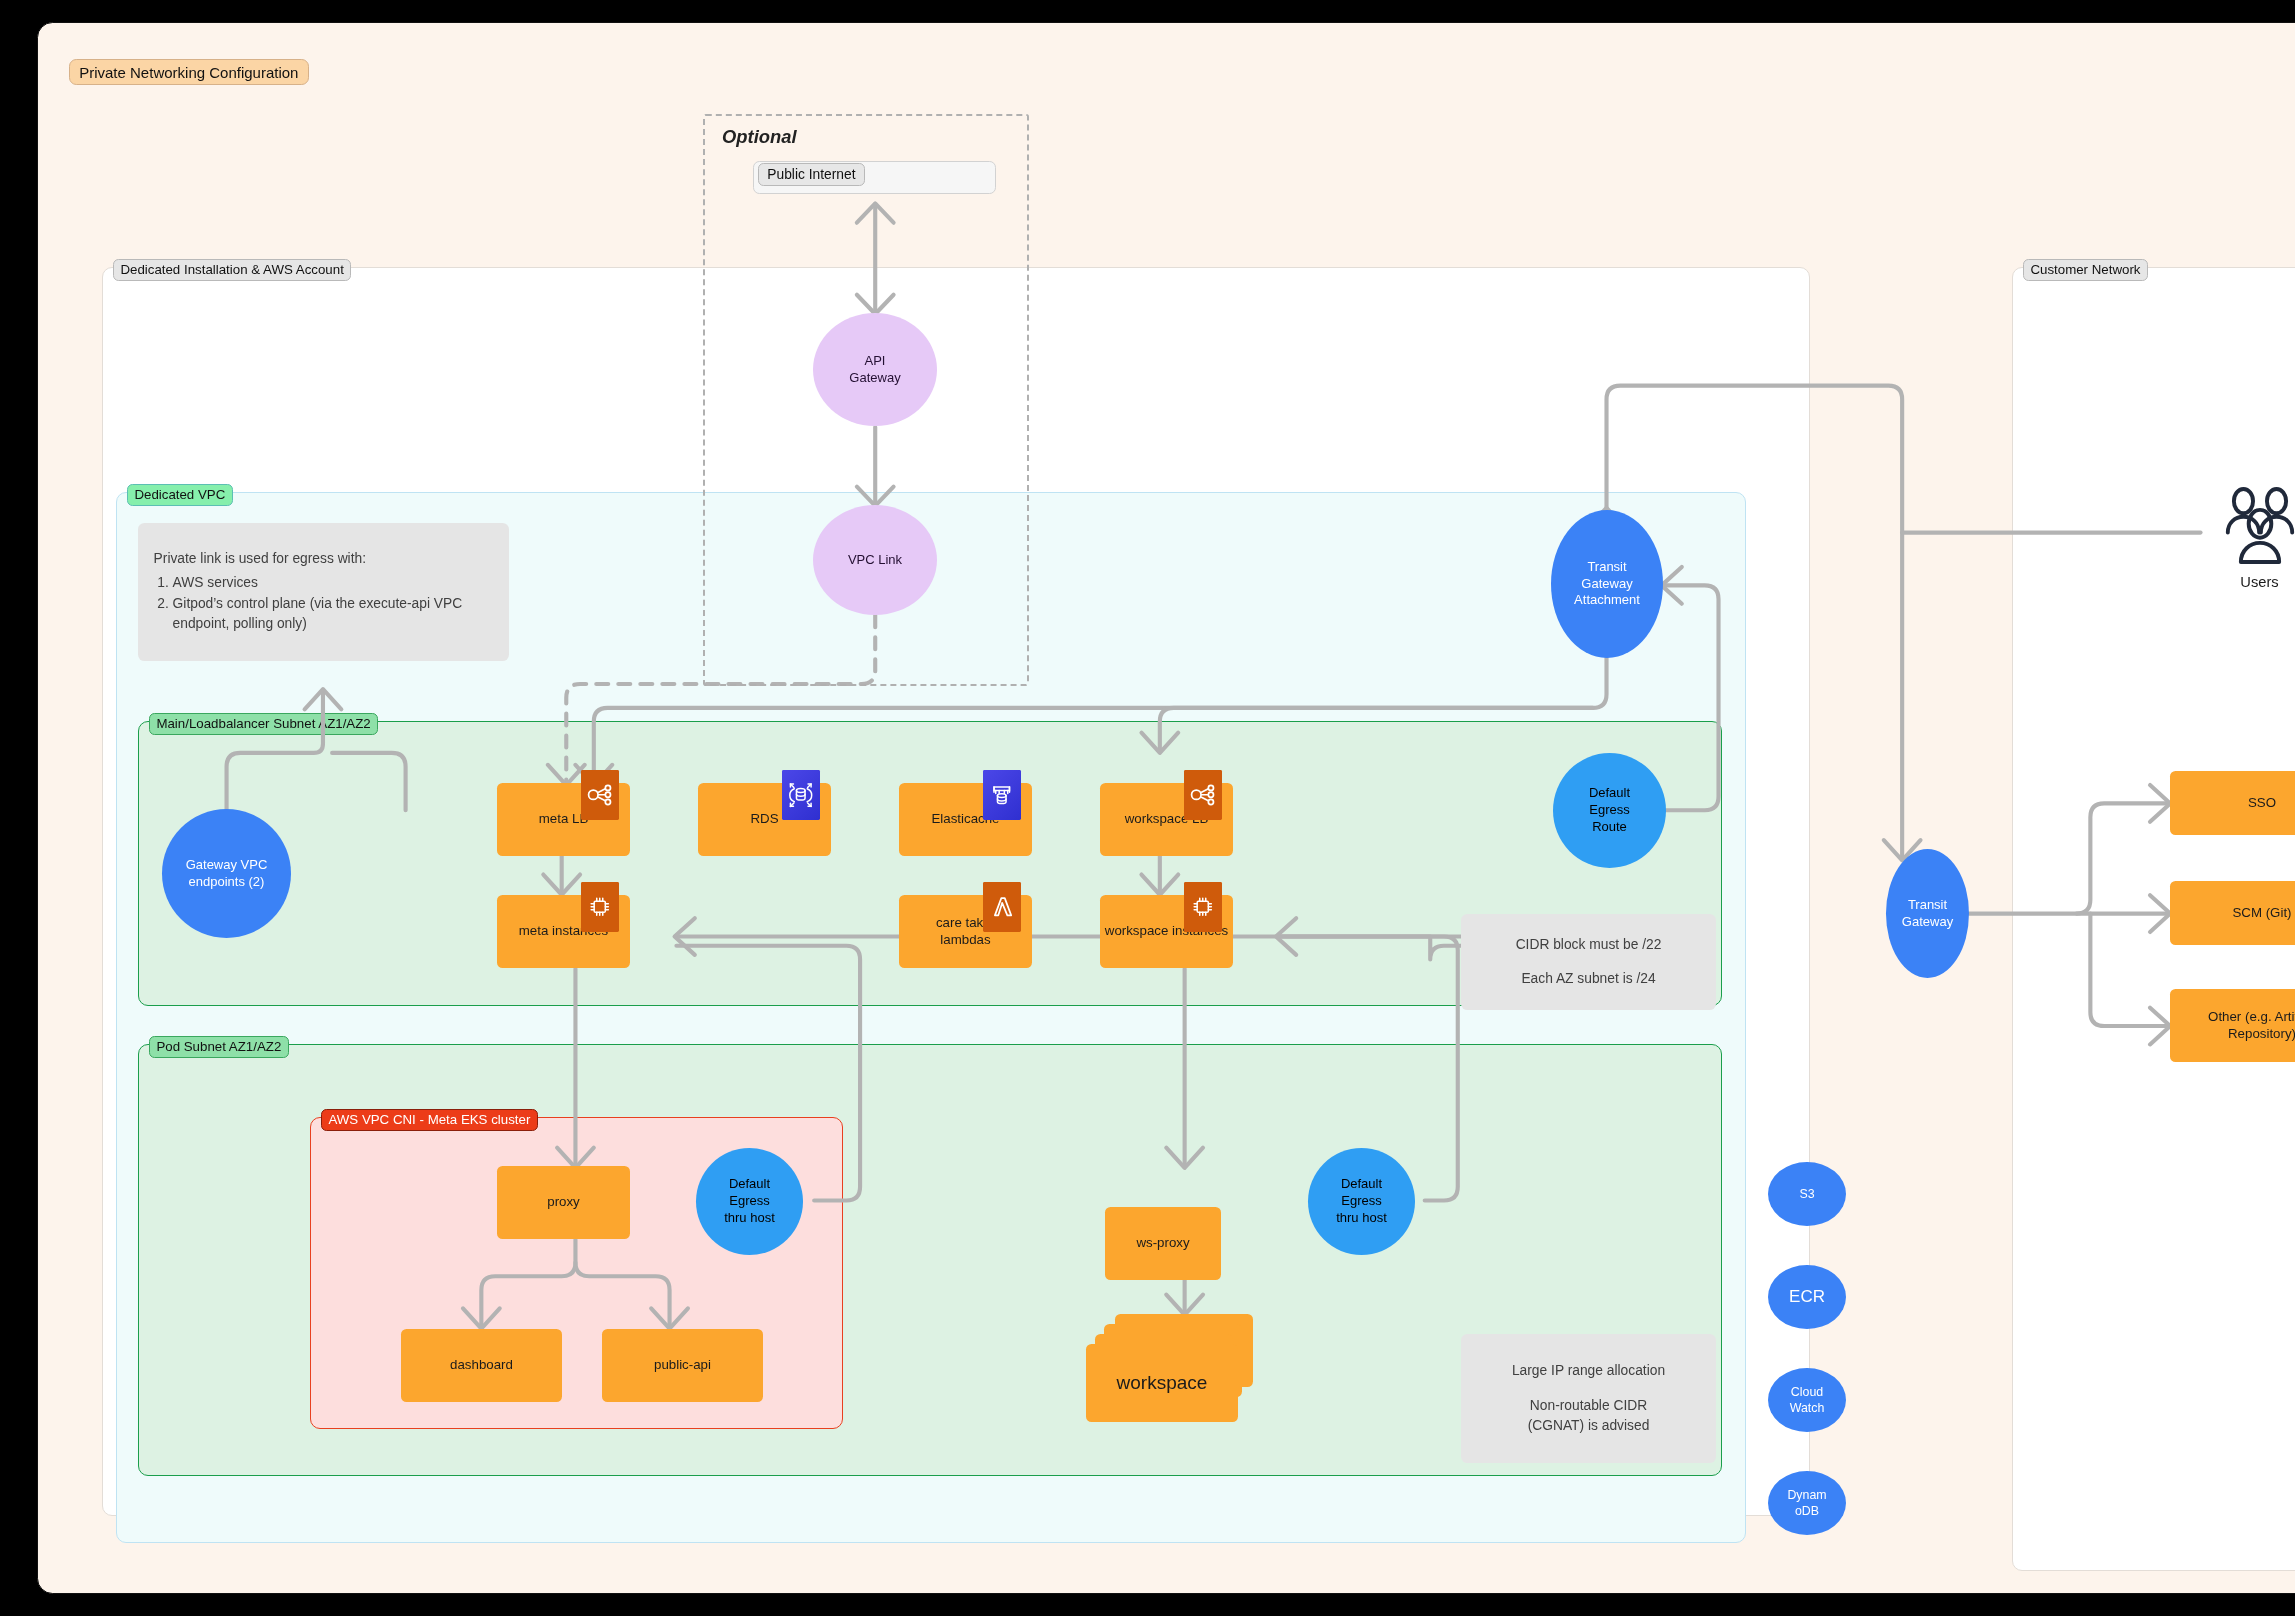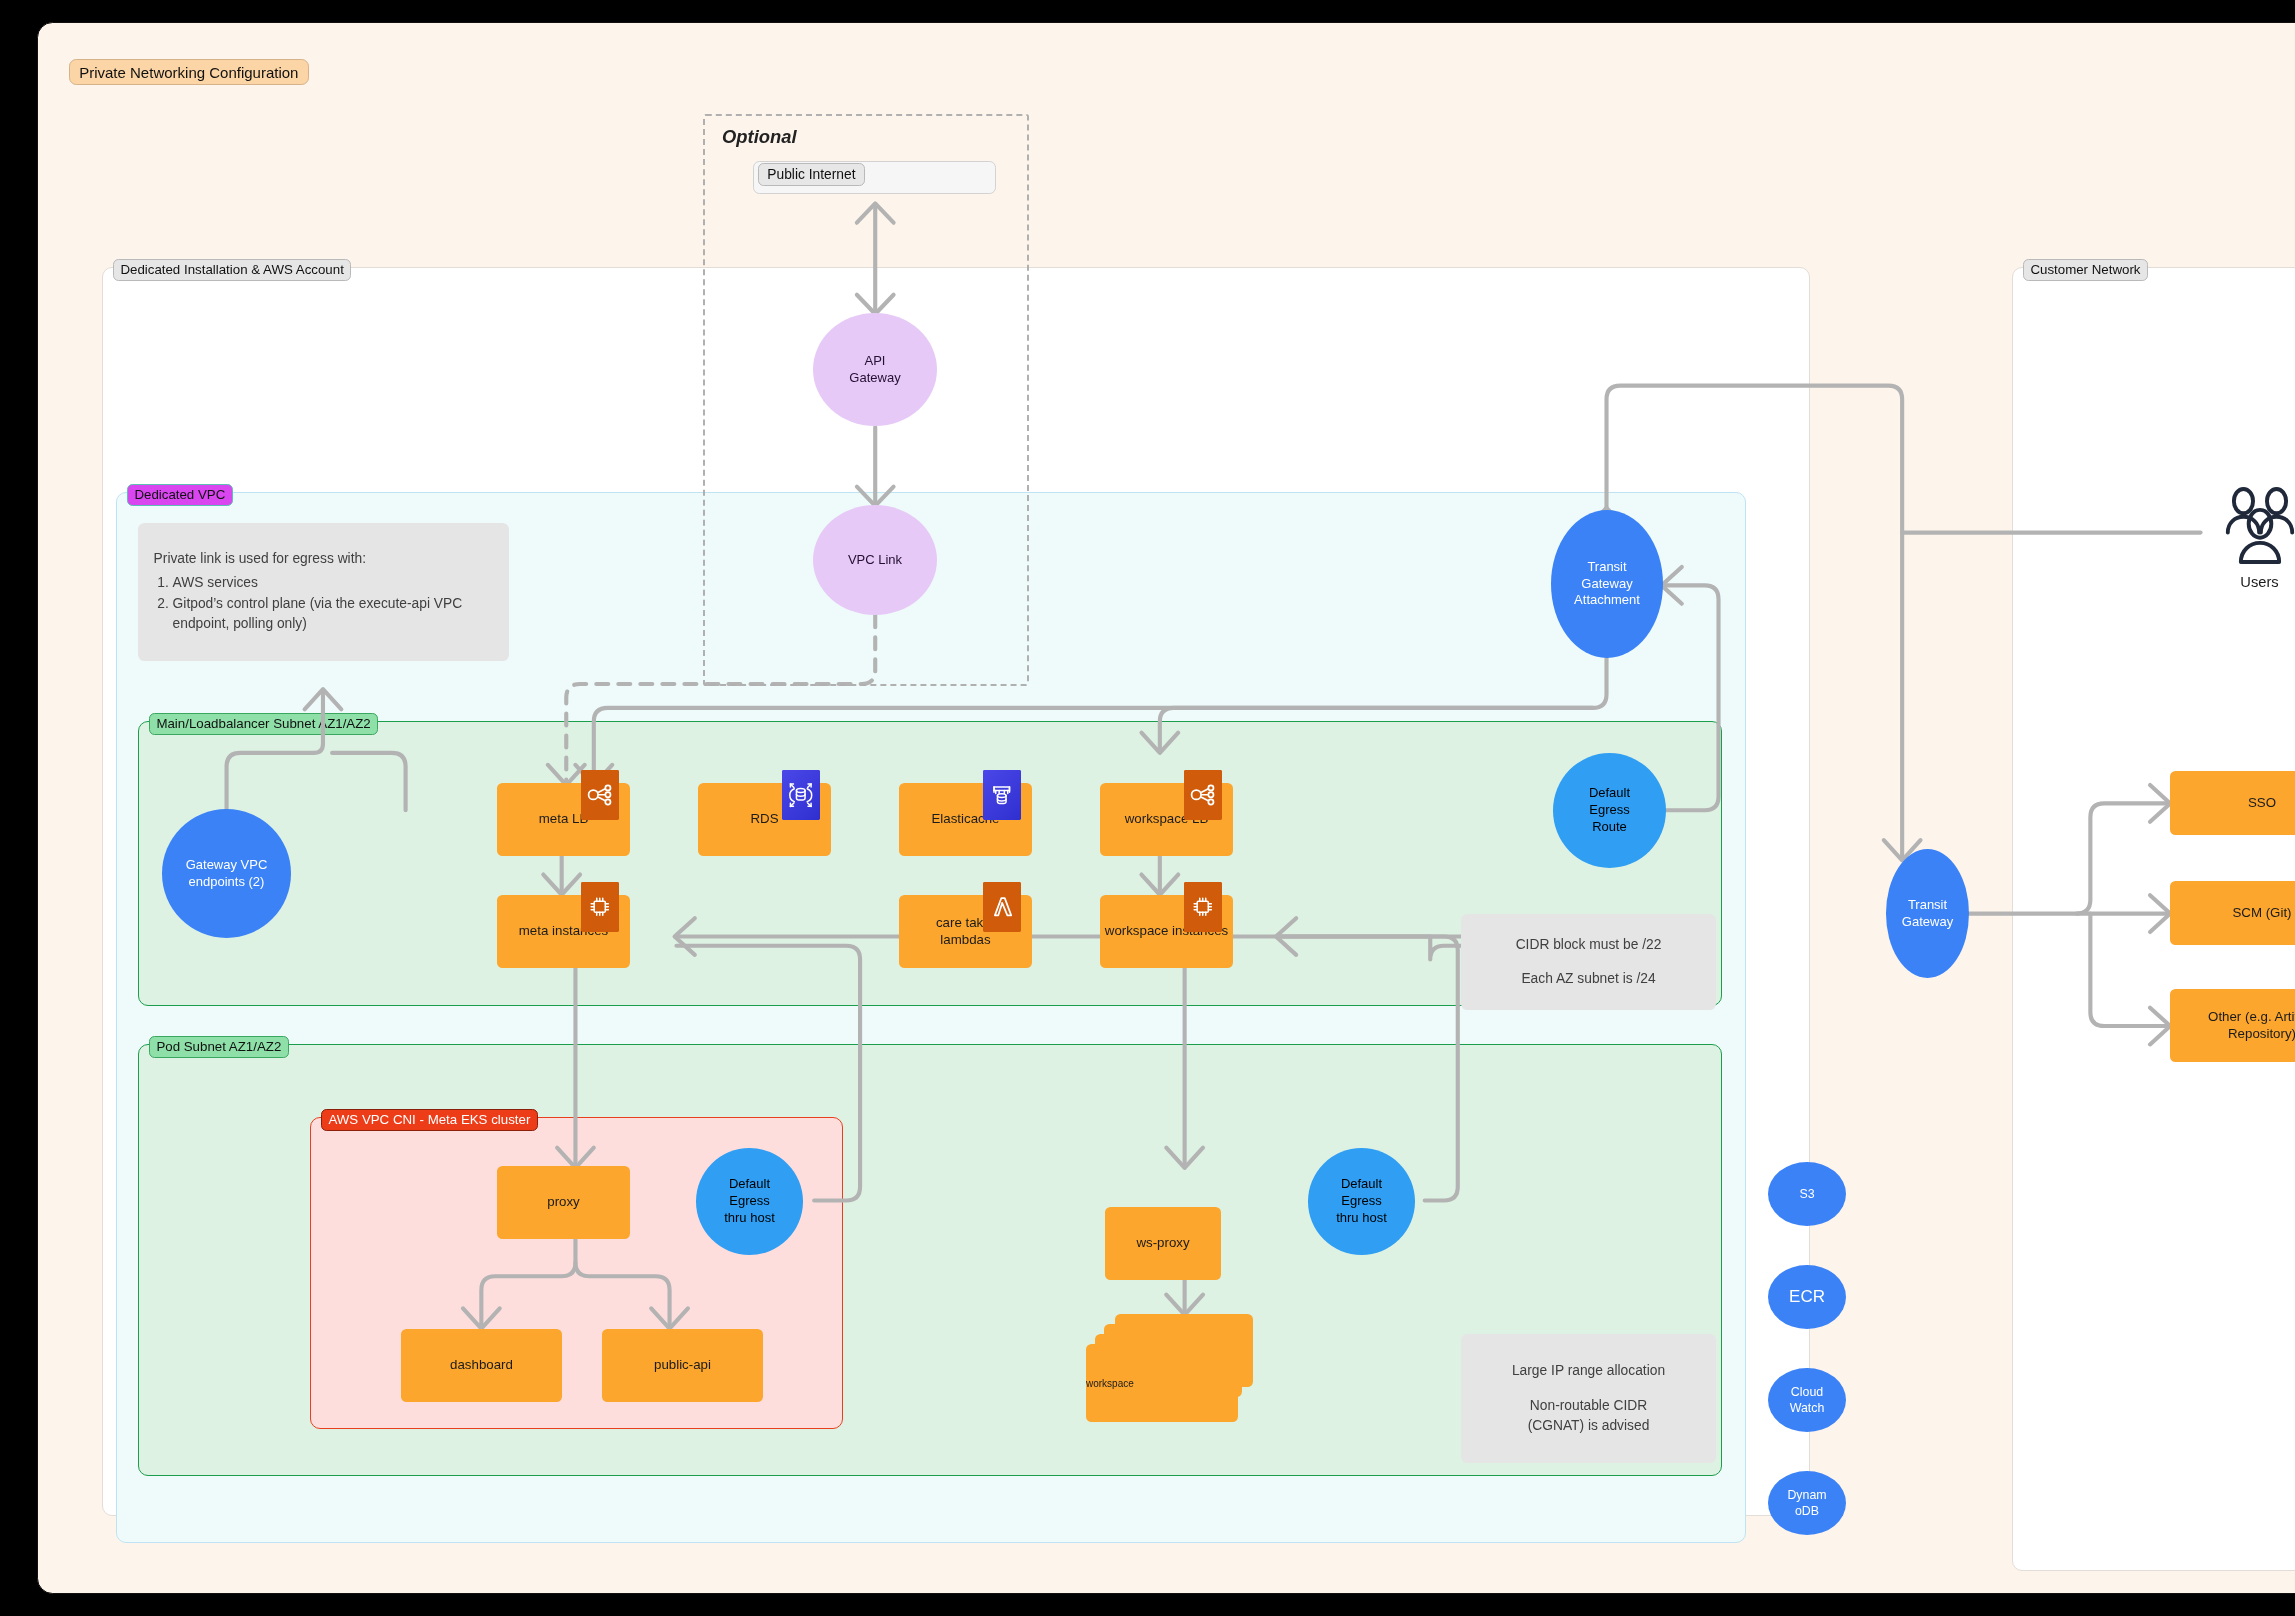--- a/index.html
+++ b/index.html
@@ -37,21 +37,21 @@
     left:1974px;top:244px;width:519px;height:1304px;
     background:#ffffff;border:0.9px solid #e3ddd7;
   }
   .box-customer > .glabel{background:#e6e6e6;border:0.9px solid #b9b9b9;color:#111;}
 
   
   .box-vpc{
     left:78px;top:469px;width:1630px;height:1051px;
     background:#effbfb;border:0.9px solid #bfe3f3;
   }
-  .box-vpc > .glabel{background:#d946ef;border:0.9px solid #5cbfb3;color:#111;}
+  .box-vpc > .glabel{background:#86efac;border:0.9px solid #5cbfb3;color:#111;}
 
   
   .box-main{
     left:100px;top:698px;width:1584px;height:285px;
     background:#ddf2e3;border:0.9px solid #1a9e4b;
   }
   .box-main > .glabel{background:#8ee0a8;border:0.9px solid #3aa75e;color:#111;}
 
   
   .box-pod{
@@ -120,21 +120,21 @@
   .note ol{margin:2.8px 0 0 0;padding-left:19px;}
   .note li{margin:0.9px 0;}
 
   
   .stack{position:absolute;z-index:20;}
   .stack .layer{position:absolute;background:#fca62e;border-radius:5.5px;width:138px;height:73px;}
   .stack .l1{left:28.5px;top:0px;}
   .stack .l2{left:18.4px;top:10px;}
   .stack .l3{left:9.2px;top:20px;}
   .stack .l4{left:0px;top:30px;width:152px;height:78px;
-    display:flex;align-items:center;justify-content:flex-start;font-size:10px;color:#1b1b1b;}
+    display:flex;align-items:center;justify-content:center;font-size:19px;color:#1b1b1b;}
 
   
   .users-wrap{position:absolute;z-index:20;text-align:center;}
   .users-label{font-size:14.7px;color:#1b1b1b;margin-top:2.8px;}
 
   svg.wires{position:absolute;left:0;top:0;width:2498px;height:1570px;z-index:15;pointer-events:none;}
   svg.wires path{fill:none;stroke:#b3b3b3;stroke-width:9;stroke-linecap:round;stroke-linejoin:round;}
   svg.wires path.dash{stroke-dasharray:26 22;}
   .arrowhead{fill:none;stroke:#b3b3b3;stroke-width:9;stroke-linecap:round;stroke-linejoin:round;}
 </style>

